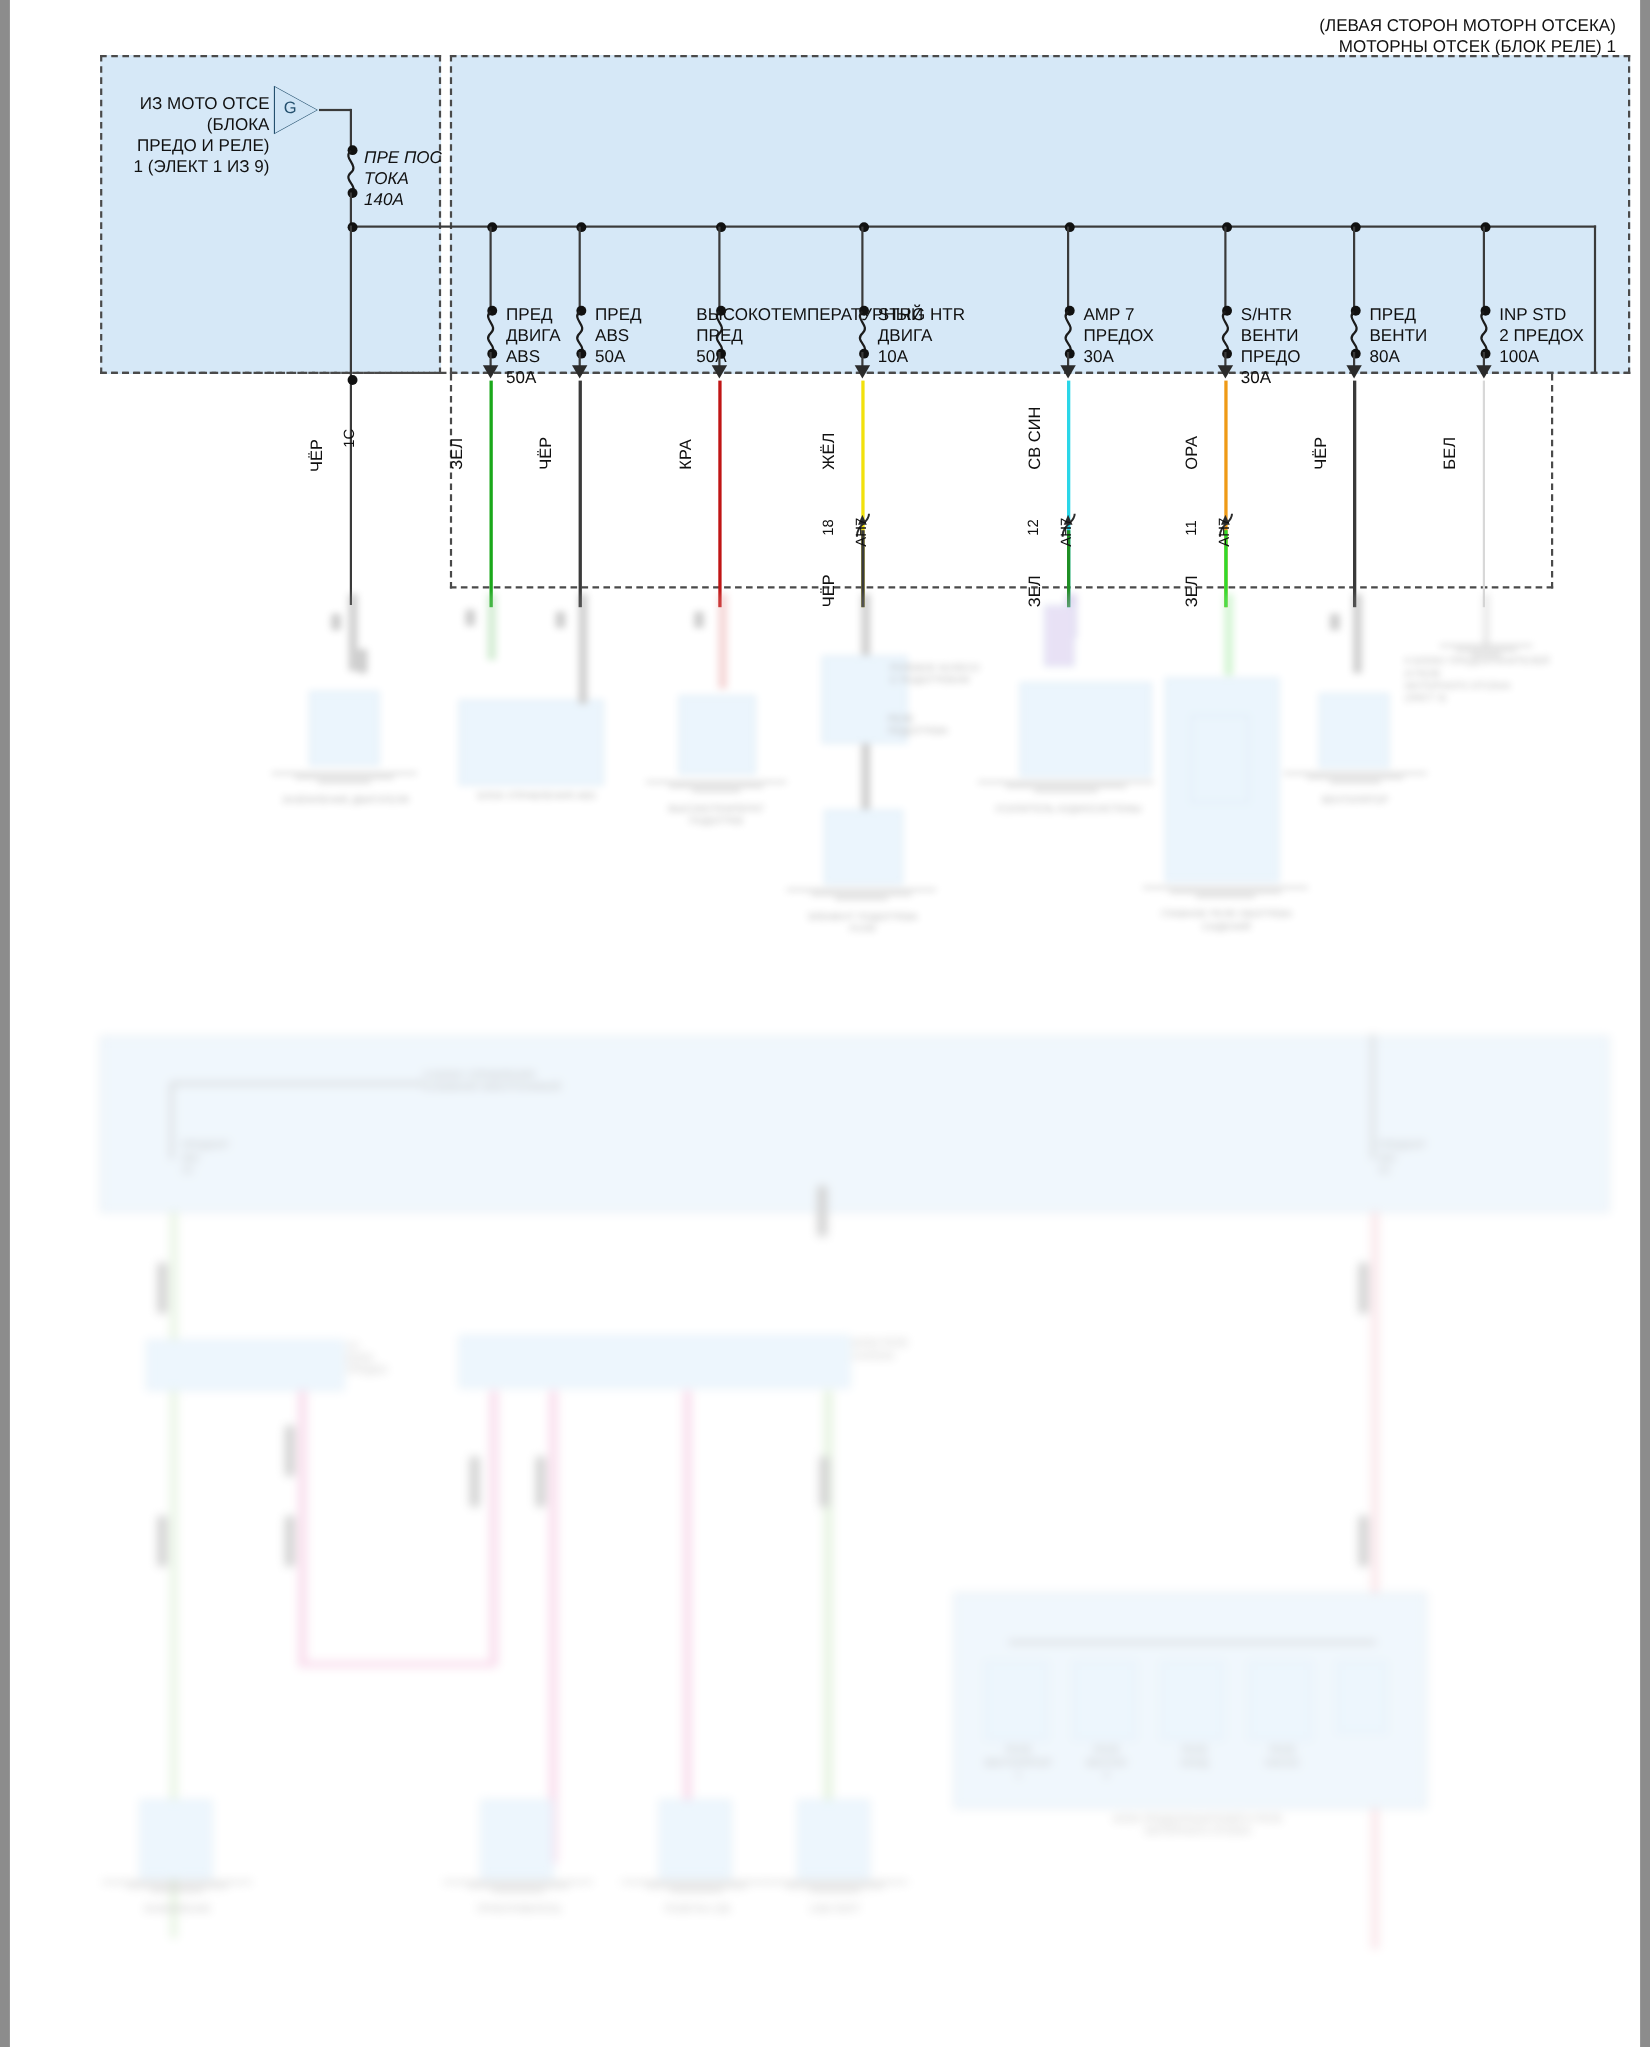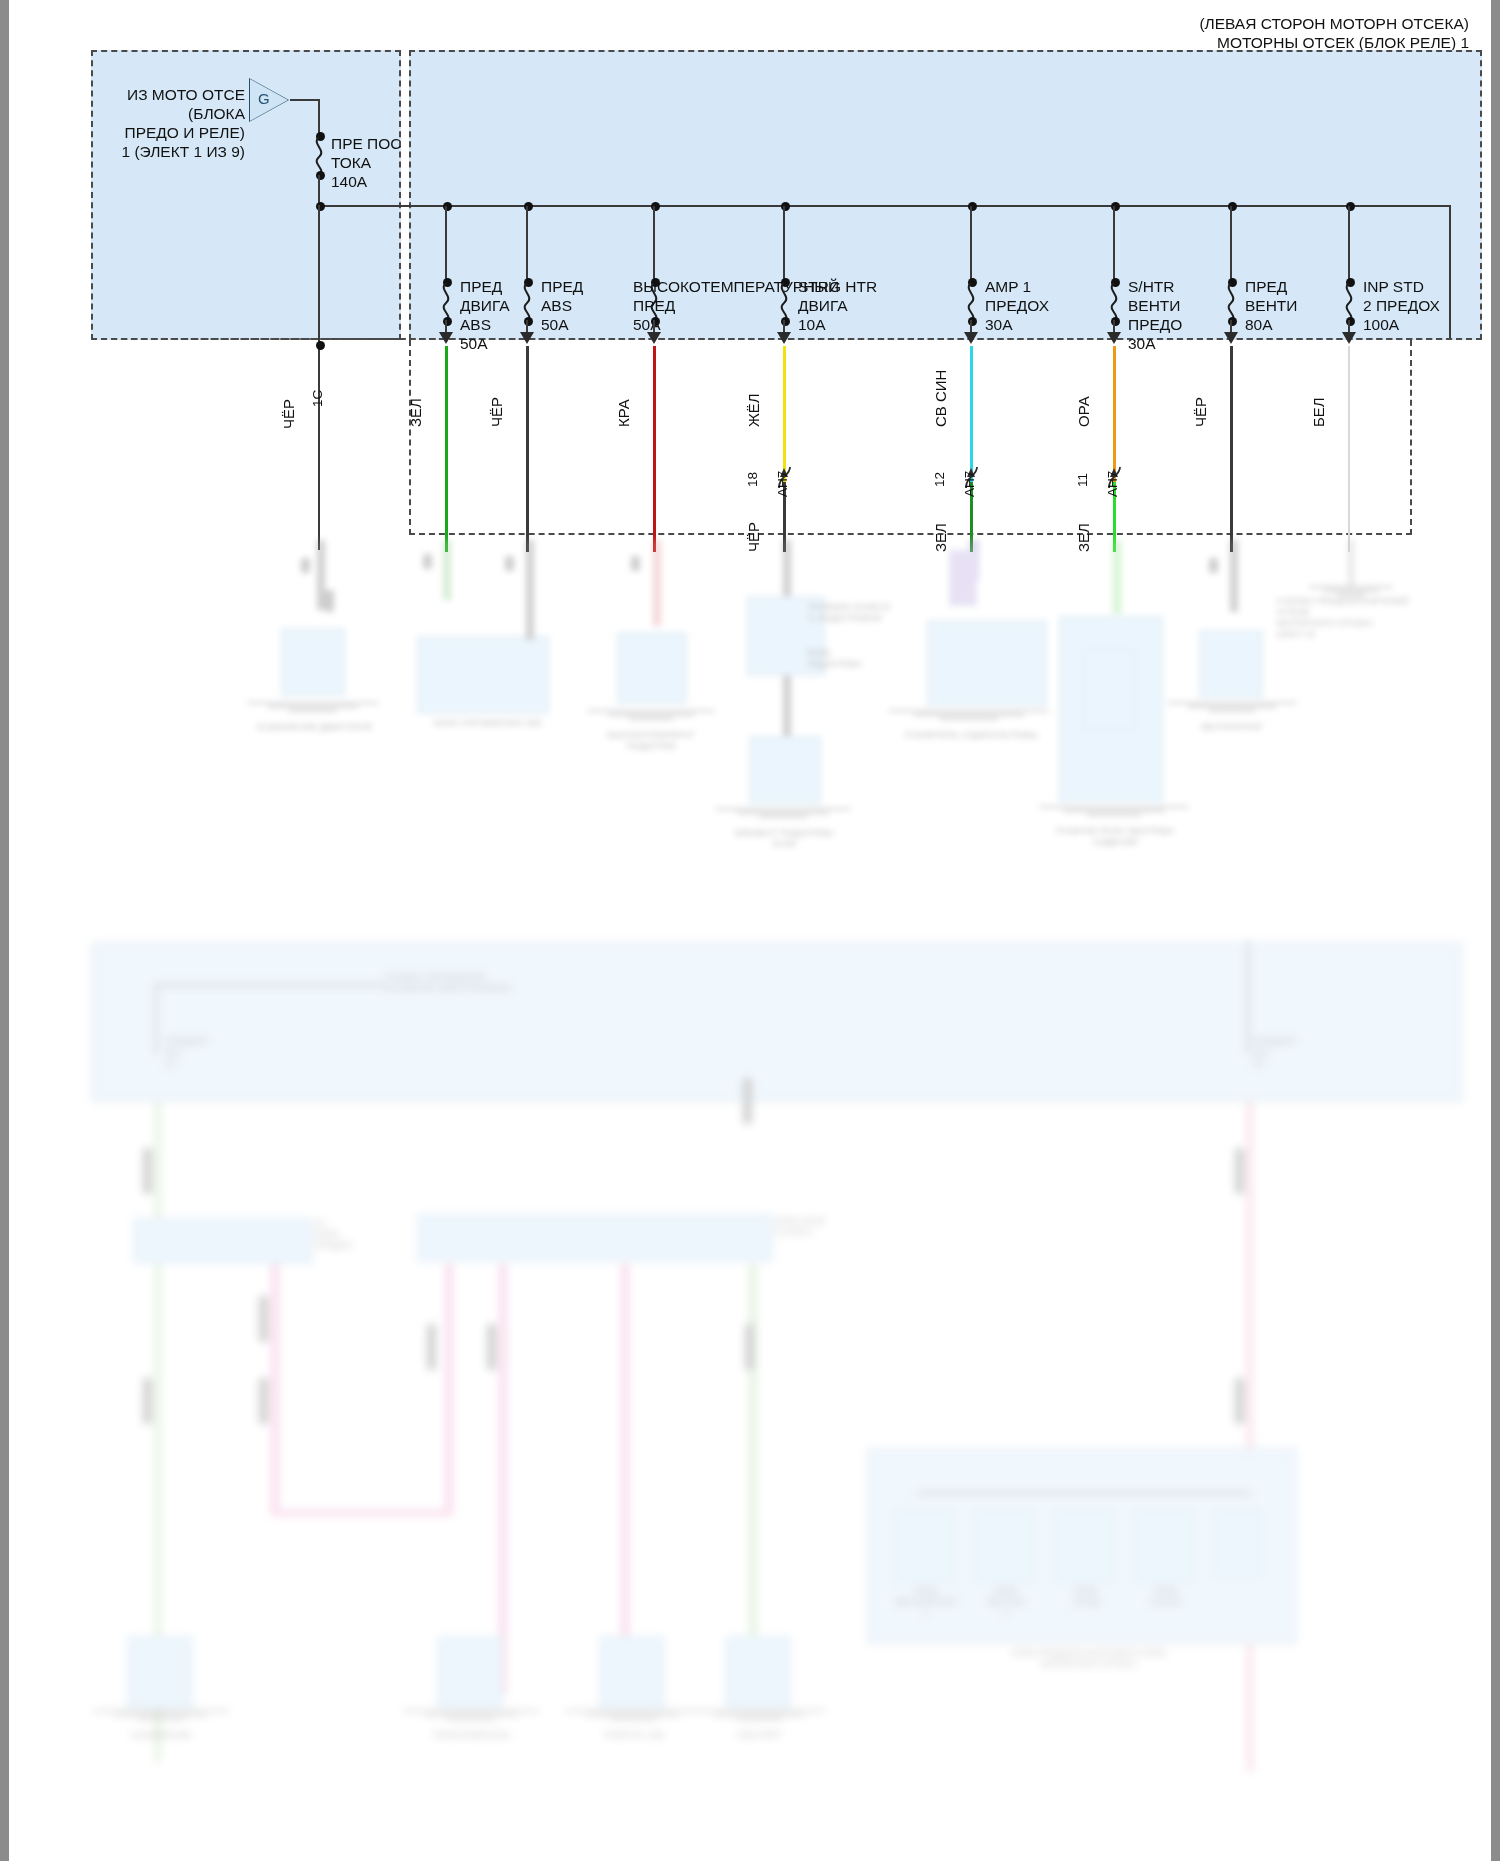--- a/index.html
+++ b/index.html
@@ -149,21 +149,21 @@
 1 (ЭЛЕКТ 1 ИЗ 9)</div>
 
   <div class="hline" style="left:281px; top:99px; width:29px;"></div>
   <div class="vline" style="left:309px; top:99px; height:37px;"></div>
 
   <div class="dot" style="left:310px; top:136px;"></div>
   <svg class="fuse-svg" width="20" height="40" style="left:300px; top:136px;">
     <path d="M10 1 C 2 8, 18 14, 10 21 C 2 28, 18 33, 10 39" stroke="#1c1c1c" stroke-width="2" fill="none"></path>
   </svg>
   <div class="dot" style="left:310px; top:175px;"></div>
-  <div class="fuse-label" style="left:322px; top:134px;">ПРЕ ПОС
+  <div class="fuse-label" style="left:322px; top:134px;font-style:italic;">ПРЕ ПОС
 ТОКА
 140А</div>
 
   <div class="hline" style="left:309px; top:205px; width:1133px;"></div>
 
   <div class="vline" style="left:1440px; top:205px; height:135px;"></div>
 
   <div class="vline" style="left:309px; top:175px; height:32px;"></div>
 
   <div class="dot" style="left:310px; top:206px;"></div>
@@ -233,21 +233,21 @@
         <div style="position: absolute; left: 768px; top: 332px; width: 0px; height: 0px; border-left: 7px solid transparent; border-right: 7px solid transparent; border-top: 12px solid rgb(43, 43, 43);"></div>
         <div class="vline" style="left: 773.5px; top: 346px; height: 206px; width: 3px; background: rgb(242, 225, 12);"></div>
         <div class="wlabel" style="left: 753px; top: 410px;">ЖЁЛ</div>
         <div class="dot" style="left: 962px; top: 206px;"></div>
         <div class="vline" style="left: 961px; top: 206px; height: 76px;"></div>
         <div class="dot" style="left: 962px; top: 282px;"></div>
         <svg class="fuse-svg" width="20" height="40" style="left: 952px; top: 282px;">
           <path d="M10 1 C 2 8, 18 14, 10 21 C 2 28, 18 33, 10 39" stroke="#1c1c1c" stroke-width="2" fill="none"></path>
         </svg>
         <div class="dot" style="left: 962px; top: 321px;"></div>
-        <div class="fuse-label" style="left: 976px; top: 277px;">AMP 1
+        <div class="fuse-label" style="left: 976px; top: 277px;">AMP 7
 ПРЕДОХ
 30А</div>
         <div class="vline" style="left: 961px; top: 320px; height: 20px;"></div>
         <div style="position: absolute; left: 955px; top: 332px; width: 0px; height: 0px; border-left: 7px solid transparent; border-right: 7px solid transparent; border-top: 12px solid rgb(43, 43, 43);"></div>
         <div class="vline" style="left: 960.5px; top: 346px; height: 206px; width: 3px; background: rgb(42, 214, 232);"></div>
         <div class="wlabel" style="left: 940px; top: 410px;">СВ СИН</div>
         <div class="dot" style="left: 1105px; top: 206px;"></div>
         <div class="vline" style="left: 1104px; top: 206px; height: 76px;"></div>
         <div class="dot" style="left: 1105px; top: 282px;"></div>
         <svg class="fuse-svg" width="20" height="40" style="left: 1095px; top: 282px;">

